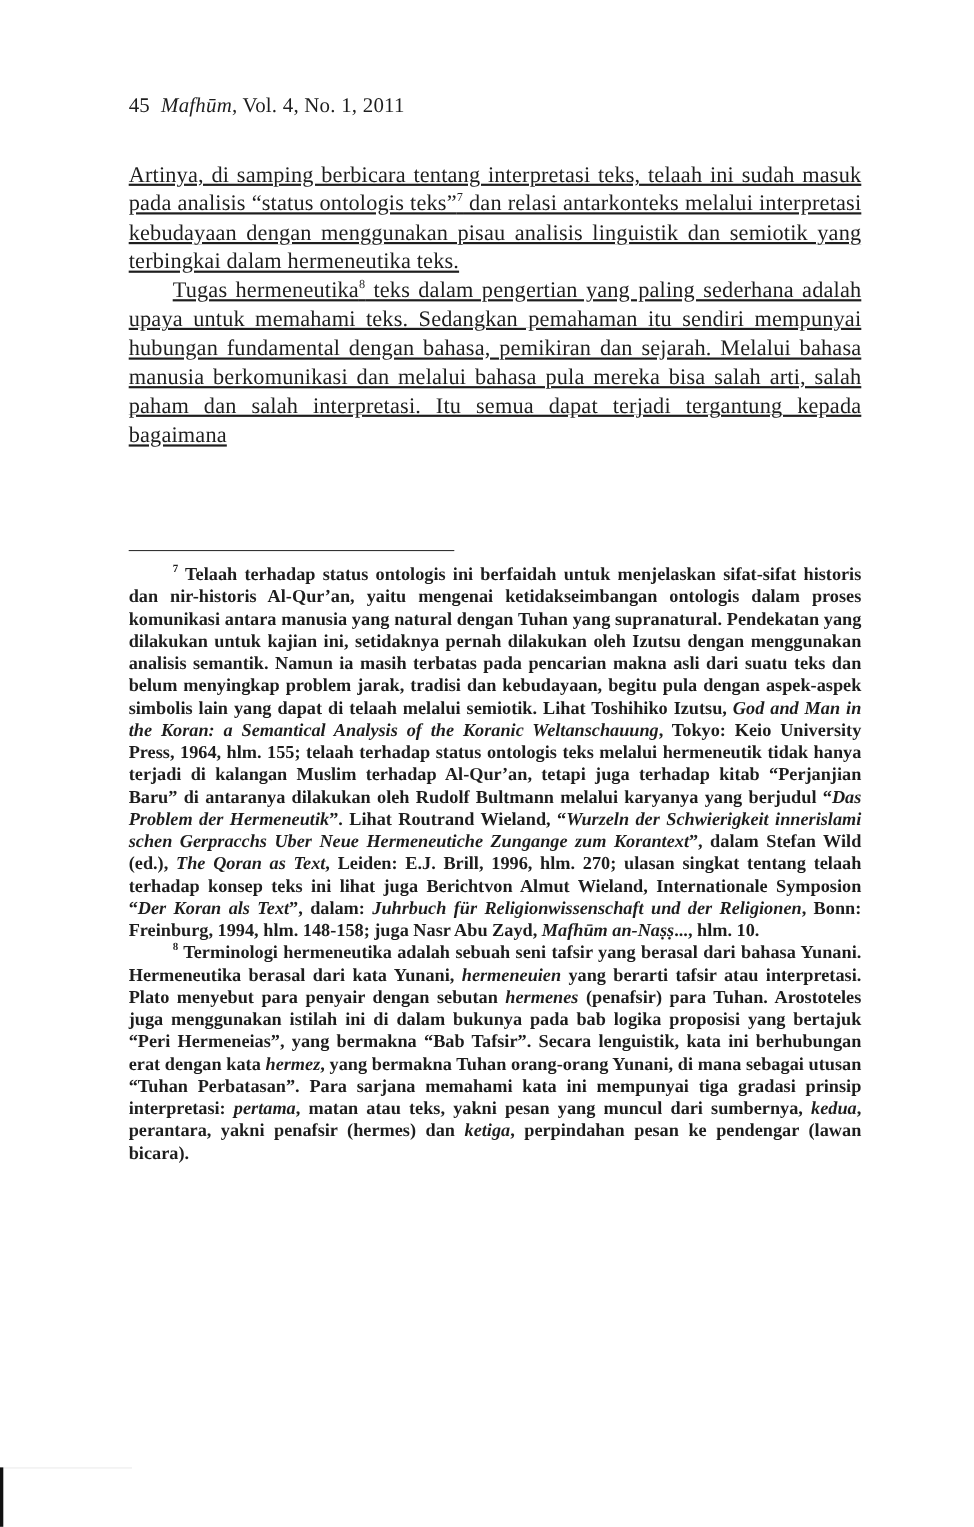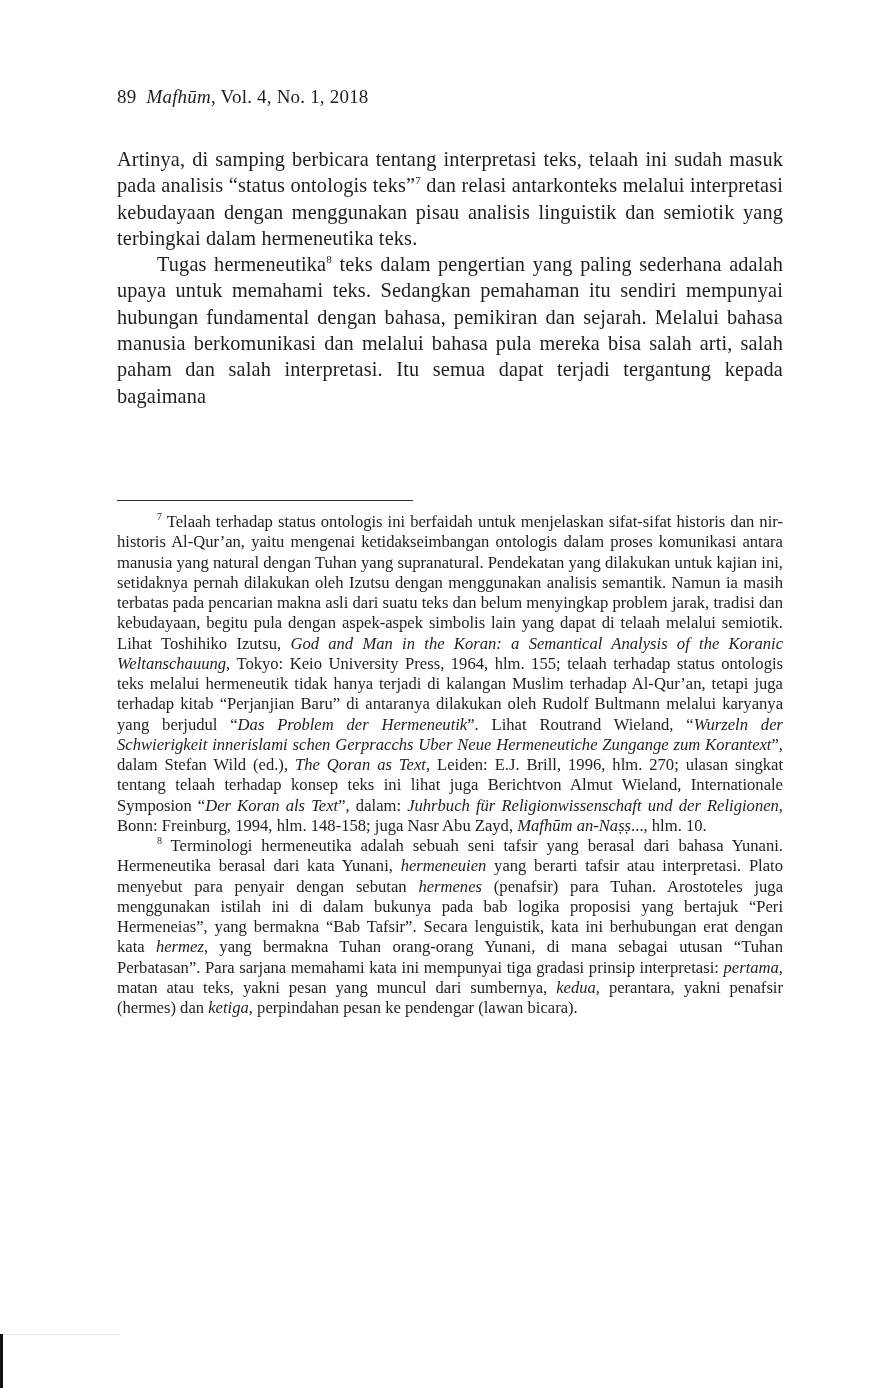--- a/index.html
+++ b/index.html
@@ -2,36 +2,36 @@
 <html><head>
 <meta charset="utf-8">
 <style>
   html, body { margin: 0; padding: 0; background: #ffffff; }
   body { width: 885px; height: 1388px; position: relative; overflow: hidden; color: #1e1e1e;
          font-family: "Liberation Serif", "DejaVu Serif", serif; }
   .page-header { position: absolute; left: 117px; top: 86px; font-size: 19px; letter-spacing: 0.2px; }
   .page-header .num { margin-right: 10px; }
   .body-text { position: absolute; left: 117px; top: 146px; width: 666px; font-size: 20.3px;
                line-height: 26.3px; text-align: justify; letter-spacing: 0.15px; }
-  .body-text p { margin: 0; }
+  .body-text p { margin: 0; text-decoration: underline; }
   .body-text p.indent { text-indent: 40px; }
   sup { font-size: 0.55em; line-height: 0; vertical-align: 0.75em; }
   .rule { position: absolute; left: 117px; top: 500px; width: 296px; height: 0; border-top: 1px solid #333; }
   .footnotes { position: absolute; left: 117px; top: 512px; width: 666px; font-size: 16.6px;
                line-height: 20.25px; text-align: justify; }
-  .footnotes p { margin: 0; text-indent: 40px; }
+  .footnotes p { margin: 0; text-indent: 40px; font-weight: bold; }
   .footnotes sup { font-size: 0.6em; vertical-align: 0.7em; }
   .left-mark { position: absolute; left: 0; top: 1334px; width: 3px; height: 54px; background: #111; }
   .edge-line { position: absolute; left: 0; top: 1334px; width: 120px; height: 1px; background: #ececec; }
 </style>
 </head>
 <body>
 
 <div class="page-header">
-  <span class="num">89</span><i>Mafhūm</i><span>, Vol. 4, No. 1, 2018</span>
+  <span class="num">45</span><i>Mafhūm</i><span>, Vol. 4, No. 1, 2011</span>
 </div>
 
 <div class="body-text">
   <p><span>Artinya, di samping berbicara tentang interpretasi teks, telaah ini sudah masuk pada analisis “status ontologis teks”</span><sup>7</sup><span> dan relasi antarkonteks melalui interpretasi kebudayaan dengan menggunakan pisau analisis linguistik dan semiotik yang terbingkai dalam herme­neutika teks.</span></p>
   <p class="indent"><span>Tugas hermeneutika</span><sup>8</sup><span> teks dalam pengertian yang paling seder­hana adalah upaya untuk memahami teks. Sedangkan pemahaman itu sendiri mempunyai hubungan fundamental dengan bahasa, pemikiran dan sejarah. Melalui bahasa manusia berkomunikasi dan melalui bahasa pula mereka bisa salah arti, salah paham dan salah interpretasi. Itu semua dapat terjadi tergantung kepada bagaimana</span></p>
 </div>
 
 <div class="rule"></div>
 
 <div class="footnotes">

